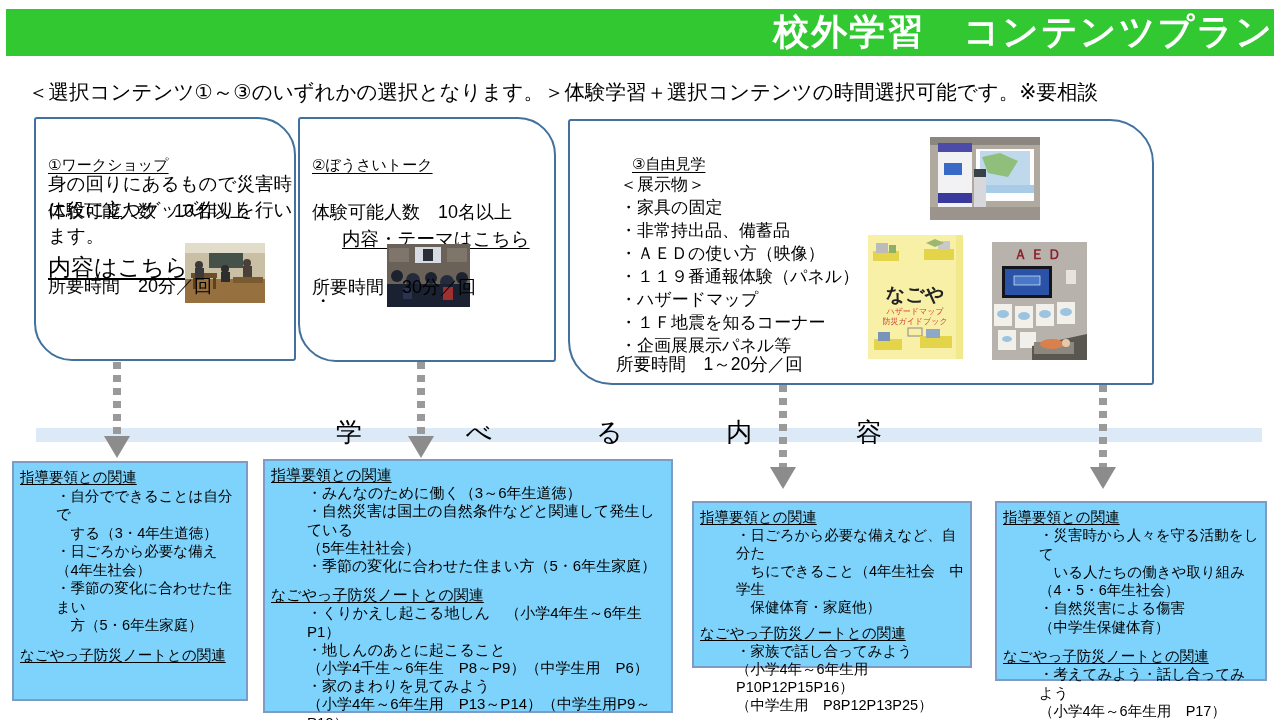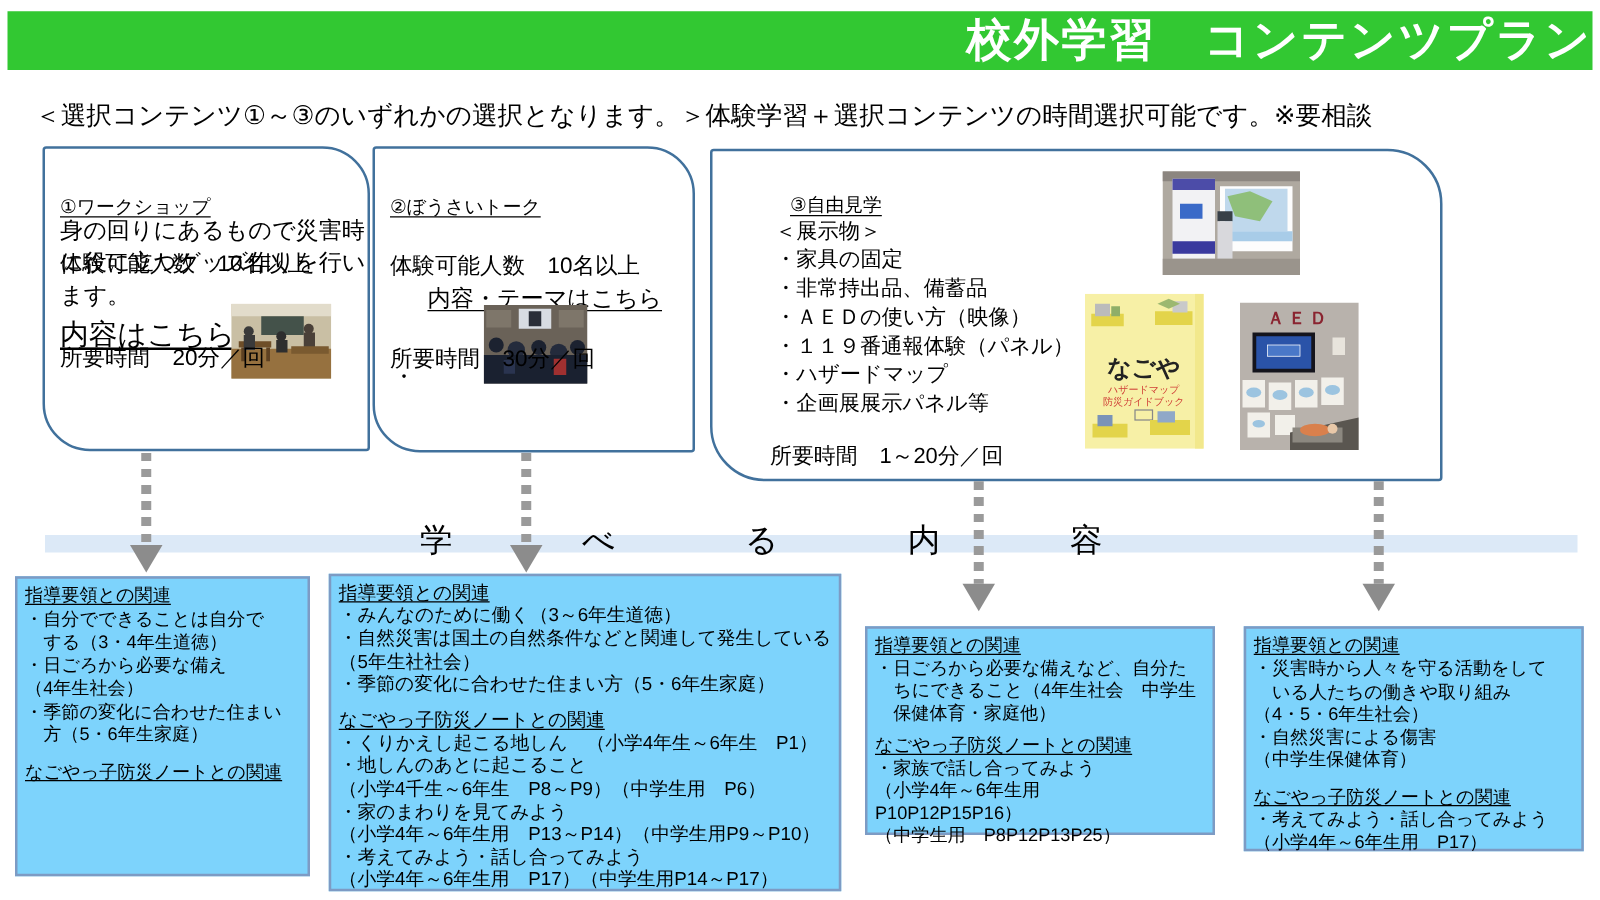--- a/index.html
+++ b/index.html
@@ -30,21 +30,21 @@
               font-size:26px;}
 
   
   .dline{position:absolute;width:8px;background:repeating-linear-gradient(to bottom,#9A9A9A 0 7px,transparent 7px 13px);}
   .ahead{position:absolute;width:0;height:0;border-left:13px solid transparent;border-right:13px solid transparent;
          border-top:22px solid #8C8C8C;}
 
   
   .lbox{position:absolute;background:#7dd3fc;border:2px solid #7D9BC4;padding:5px 6px;box-sizing:border-box;}
   .lbox .heading{text-decoration:underline;text-underline-offset:2px;}
-  .lbox .sbody{white-space:pre-line;}
+  .lbox .sbody{white-space:pre-line;margin-left:36px;}
   .lbox .section + .section{margin-top:11px;}
 
   .credit{position:absolute;right:32px;top:683px;font-size:26px;font-weight:bold;white-space:nowrap;}
 </style>
 </head>
 <body>
 
 <div class="slide">
 
   <div class="banner">
@@ -108,20 +108,21 @@
 
   <div class="cbox" style="left:568px;top:119px;width:582px;height:262px;border-radius:3px 44px 3px 44px;">
     <div class="ctitle" style="left:62px;top:10px;">③自由見学</div>
     <div style="position:absolute;left:50px;top:52px;">
       <div class="exh">＜展示物＞</div>
       <div class="exh">・家具の固定</div>
       <div class="exh">・非常持出品、備蓄品</div>
       <div class="exh">・ＡＥＤの使い方（映像）</div>
       <div class="exh">・１１９番通報体験（パネル）</div>
       <div class="exh">・ハザードマップ</div>
+      <div class="exh">・１Ｆ地震を知るコーナー</div>
       <div class="exh">・企画展展示パネル等</div>
     </div>
     <div style="position:absolute;left:46px;top:231px;font-size:17.5px;">所要時間　1～20分／回</div>
 
     <svg class="photo" style="left:360px;top:16px;" width="110" height="83" viewBox="0 0 110 83">
       <rect width="110" height="83" fill="#AFA9A0"></rect>
       <rect width="110" height="8" fill="#8C8680"></rect>
       <rect x="8" y="6" width="34" height="64" fill="#F2F2F4"></rect>
       <rect x="8" y="6" width="34" height="9" fill="#4C4CA8"></rect>
       <rect x="14" y="26" width="18" height="12" fill="#3A6AC8"></rect>

